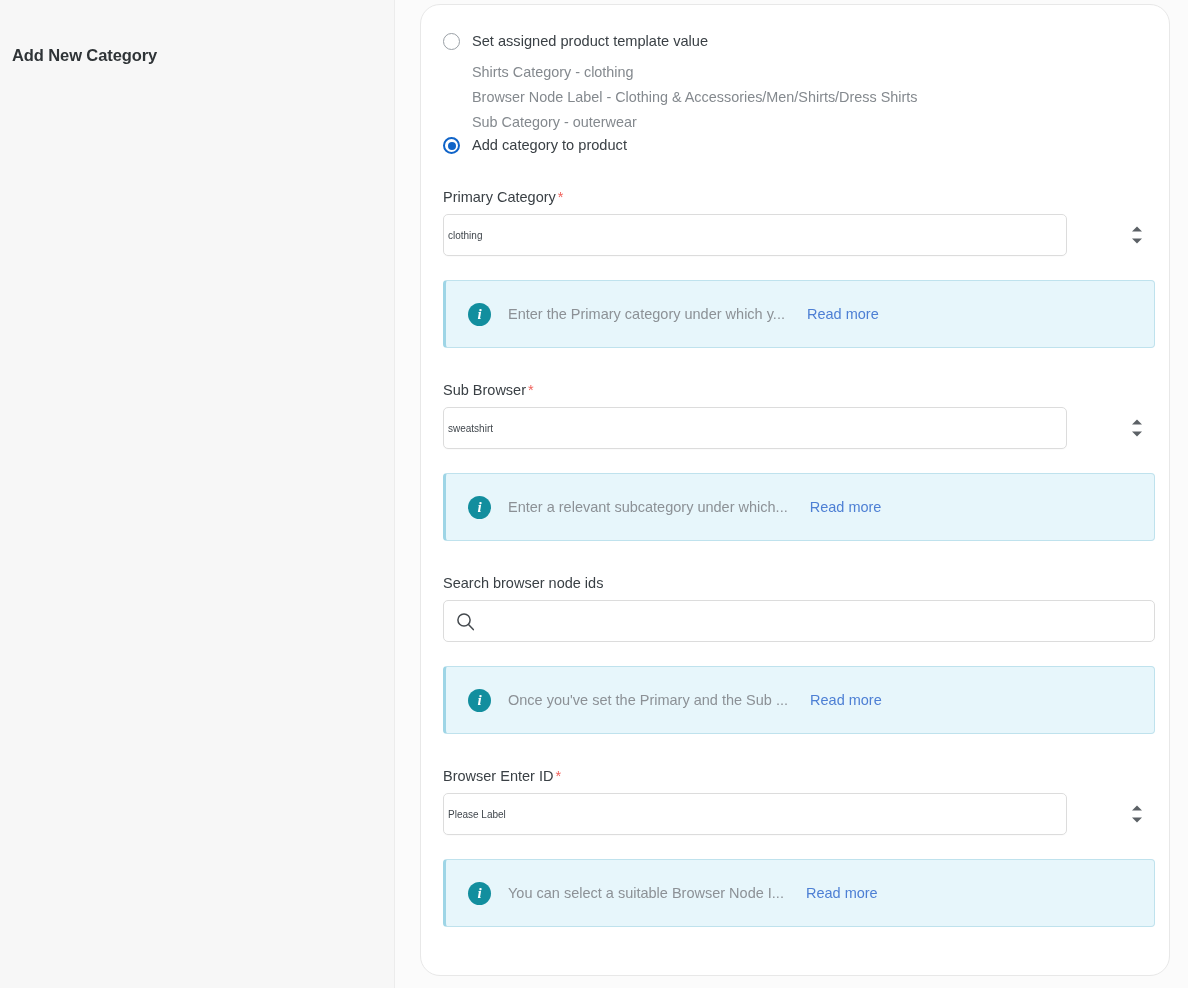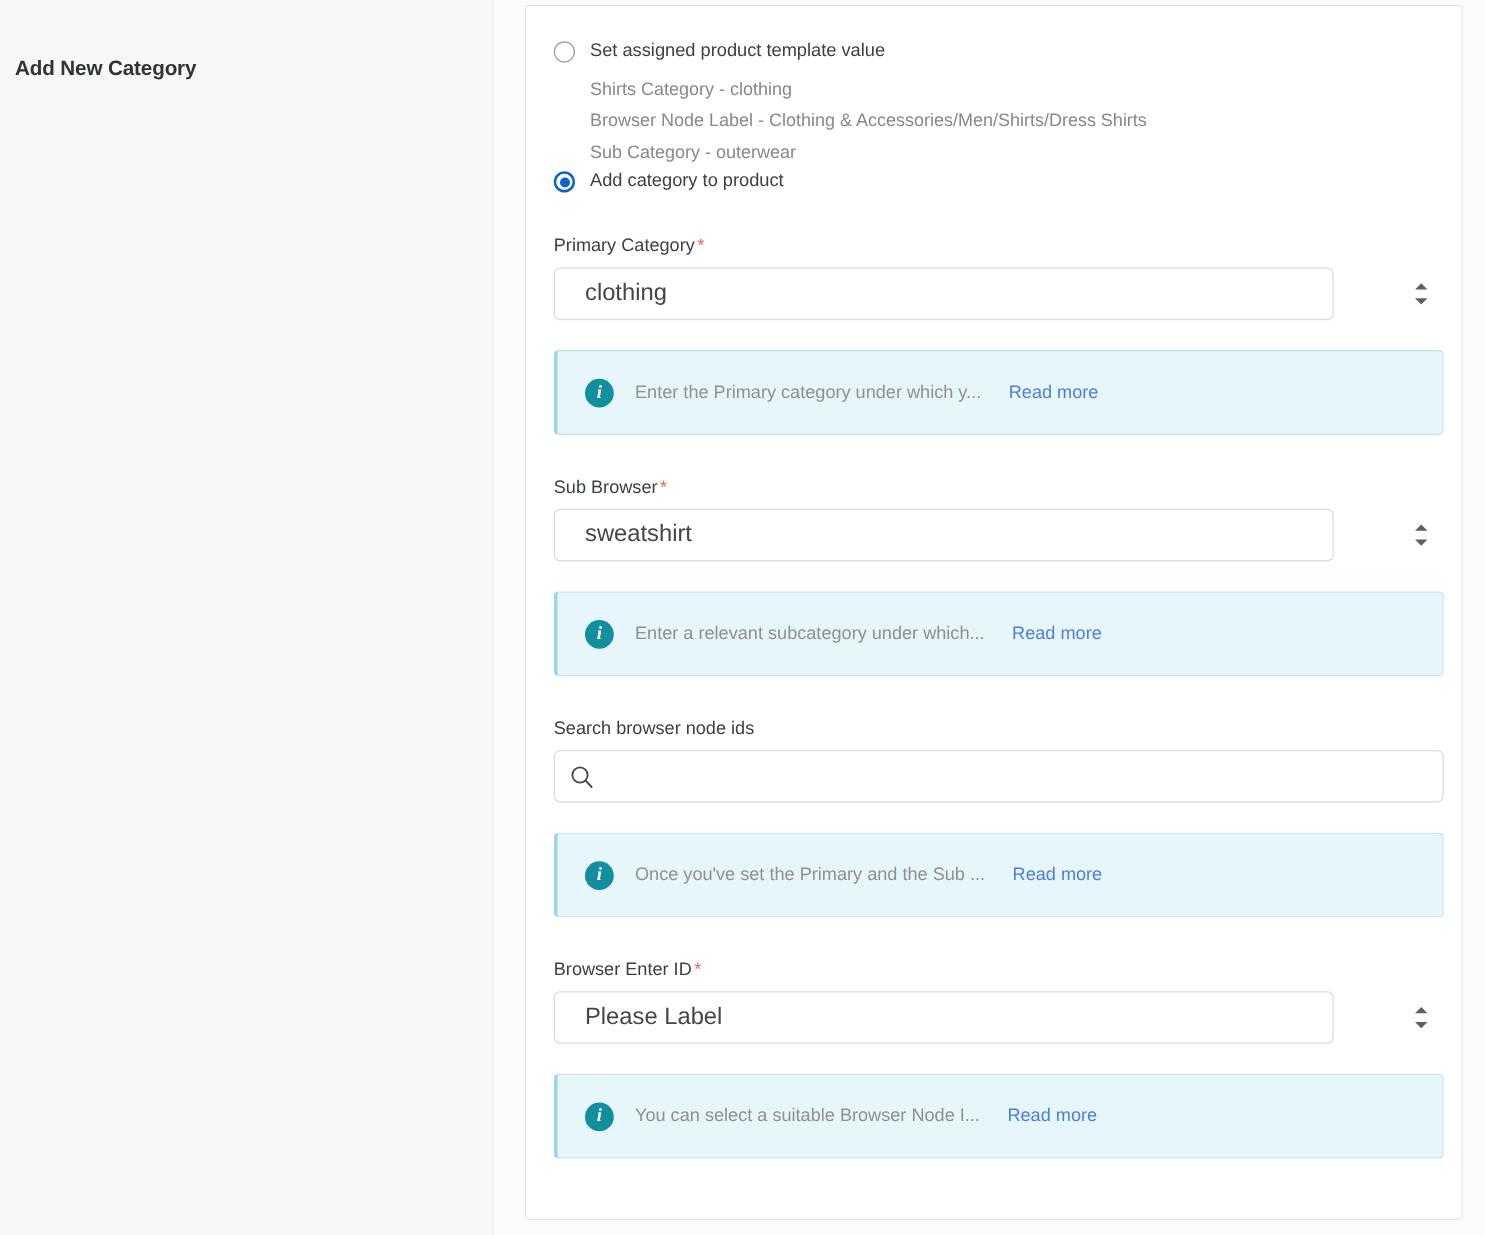--- a/index.html
+++ b/index.html
@@ -54,21 +54,21 @@
     position: relative;
   }
   .card {
     position: absolute;
     left: 25px;
     top: 4px;
     width: 750px;
     height: 972px;
     background: #ffffff;
     border: 1px solid #e8e8e8;
-    border-radius: 3px;
+    border-radius: 20px;
     box-sizing: border-box;
     padding: 26px 22px 0 22px;
     overflow: hidden;
   }
 
   
   .radio-row {
     display: flex;
     align-items: flex-start;
     gap: 12px;
@@ -134,23 +134,23 @@
     width: 712px;
     height: 42px;
   }
   .select-box {
     width: 624px;
     height: 42px;
     border: 1px solid #dcdcdc;
     border-radius: 5px;
     box-sizing: border-box;
     background: #ffffff;
-    font-size: 19px;
+    font-size: 10px;
     color: #41474d;
-    padding: 0 36px 0 24px;
+    padding: 0 36px 0 4px;
     display: flex;
     align-items: center;
     box-shadow: 0 1px 1px rgba(0,0,0,0.02);
   }
   .spinner-icon {
     position: absolute;
     right: 13px;
     top: 50%;
     transform: translateY(-50%);
     width: 11px;

